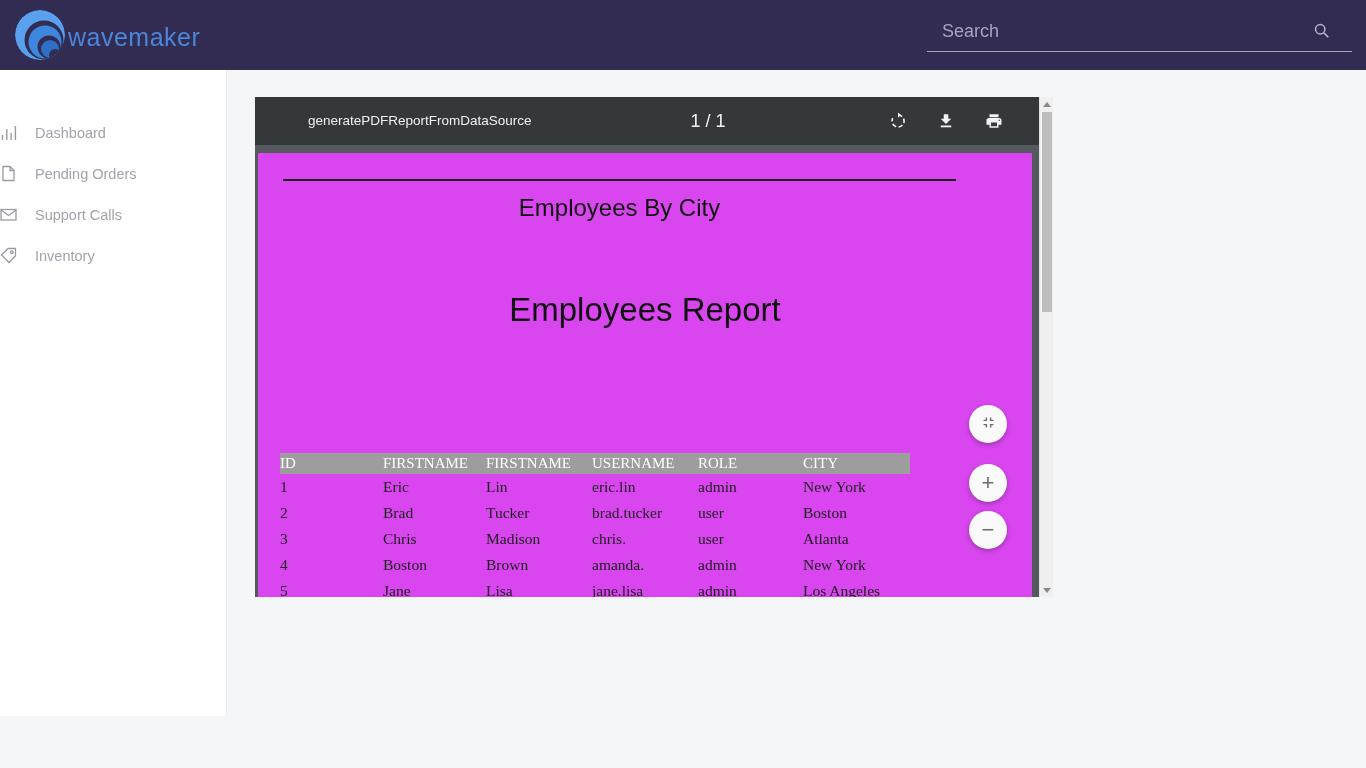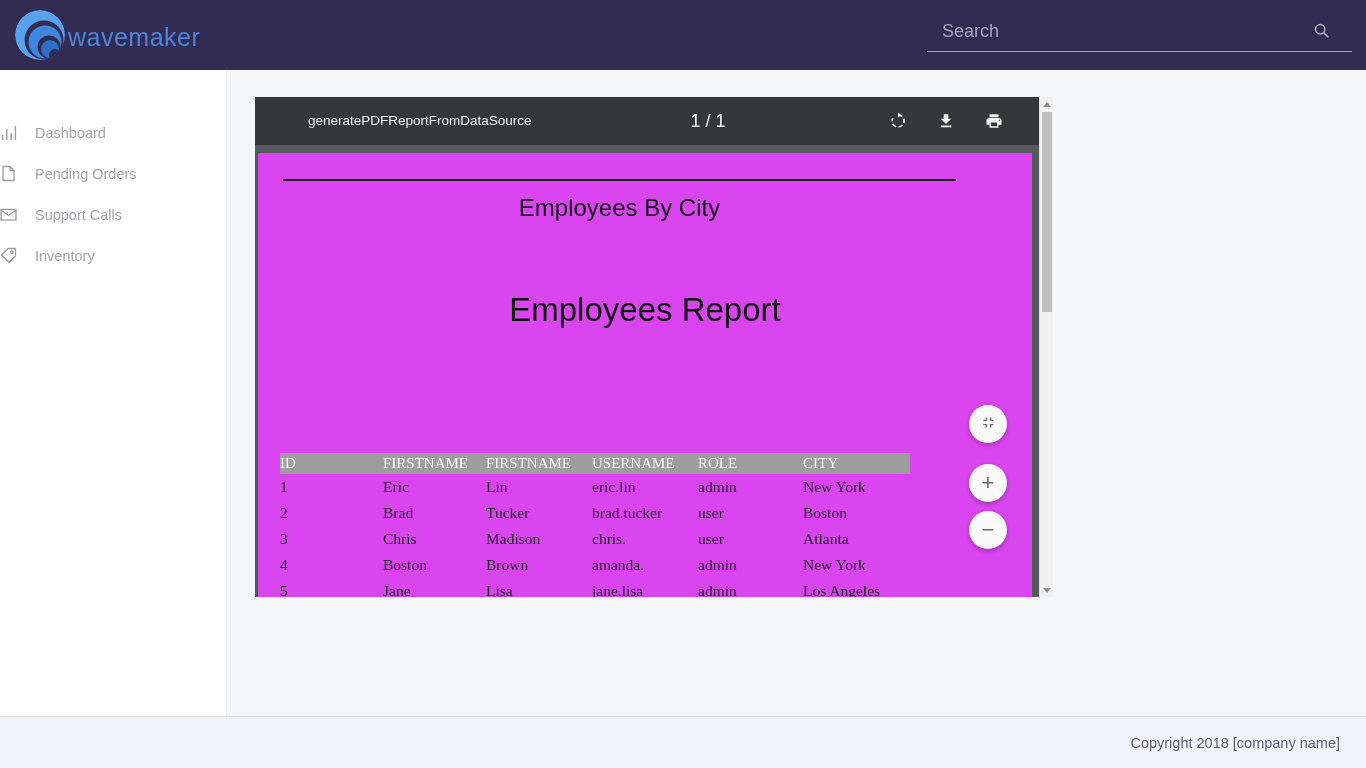--- a/index.html
+++ b/index.html
@@ -252,17 +252,14 @@
       </span>
     </button>
     <button class="zbtn zin">
       <span>+</span>
     </button>
     <button class="zbtn zout">
       <span>−</span>
     </button>
   </div>
 
-  <div class="footer">
-    <span class="footer-text">Copyright 2018 [company name]</span>
-  </div>
 
 </div>
 
 </body></html>

